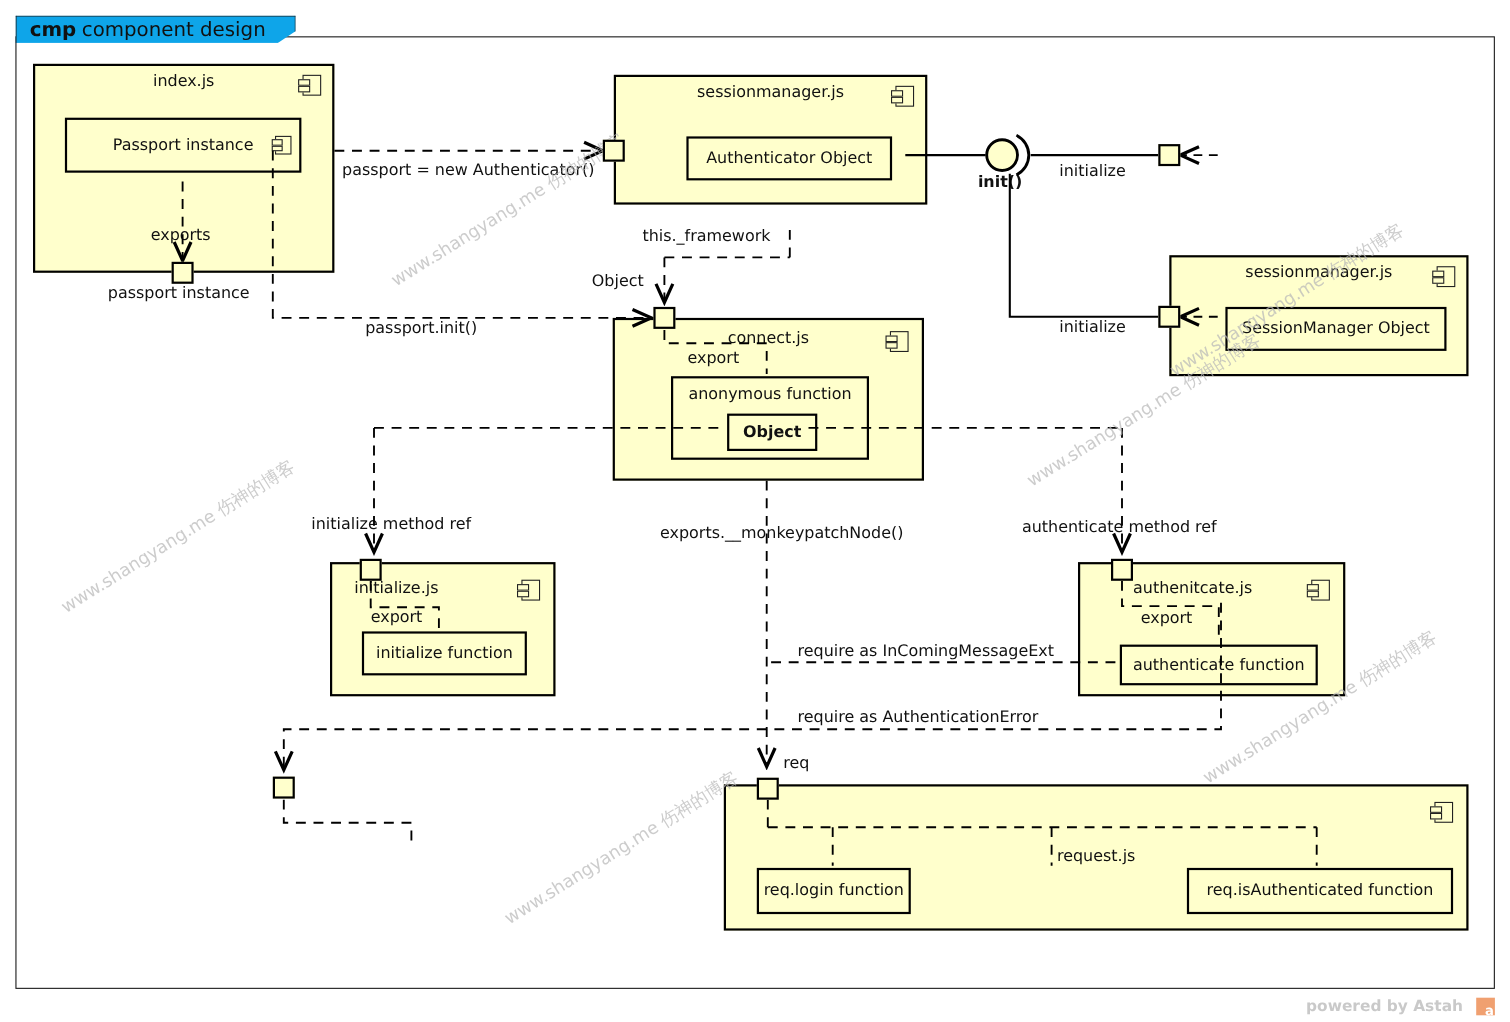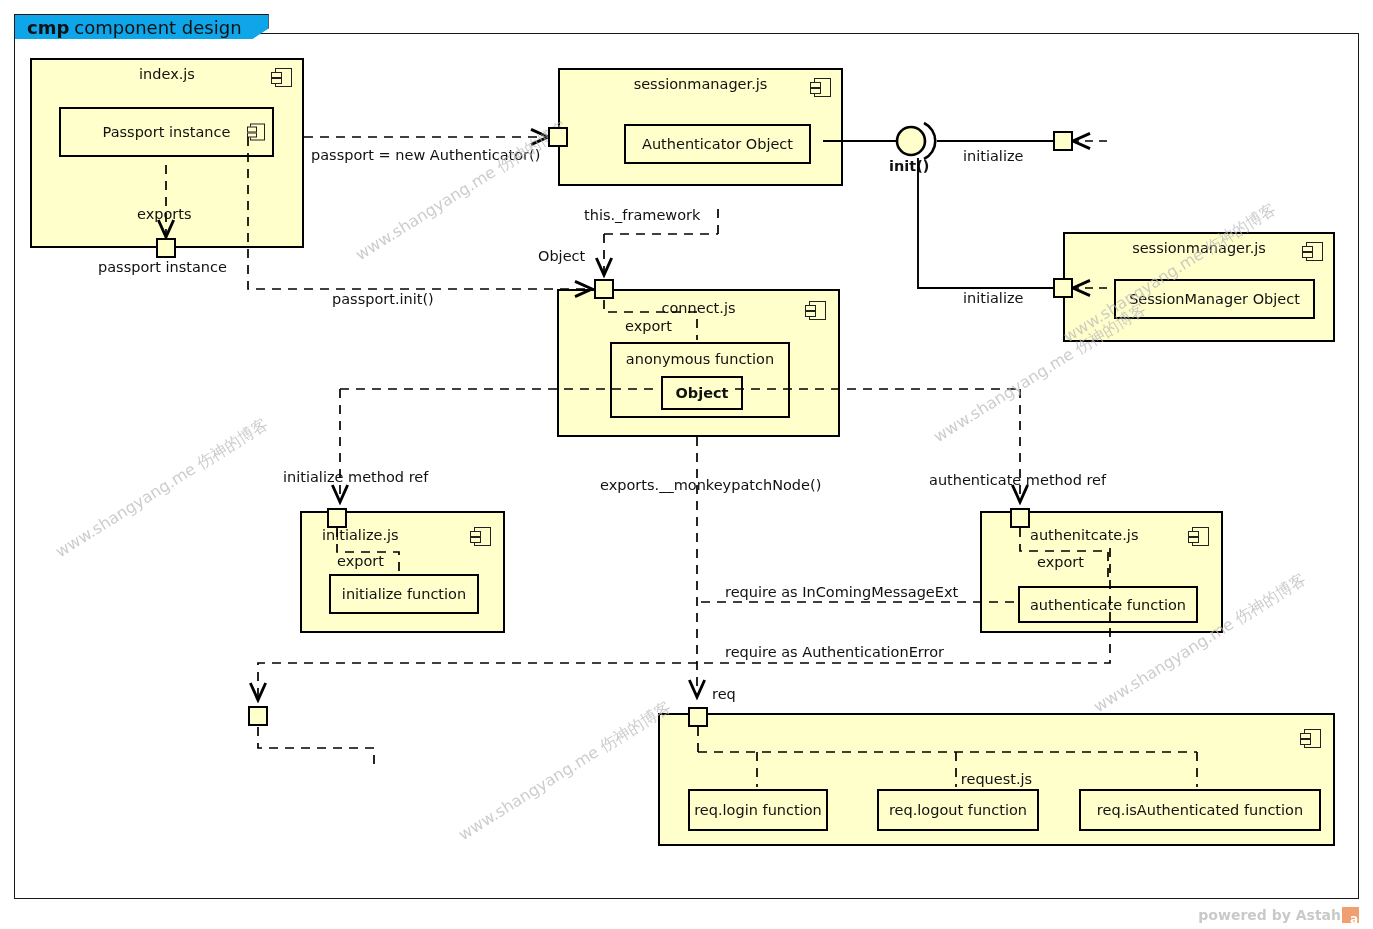--- a/index.html
+++ b/index.html
@@ -49,21 +49,21 @@
   
   svg.ov{position:absolute;left:0;top:0;width:1373px;height:929px;overflow:visible;}
   svg.ov.under{z-index:1;}
   svg.ov.over{z-index:5;pointer-events:none;}
 
   
   .wm{position:absolute;color:#b9b9b9;font-size:16px;white-space:nowrap;
       transform-origin:0 0;opacity:.72;z-index:3;pointer-events:none;}
 
   
-  .footer{position:absolute;right:14px;bottom:6px;display:flex;align-items:center;gap:1px;
+  .footer{position:absolute;right:14px;bottom:6px;display:flex;align-items:center;gap:12px;
           font-size:14px;color:#c9c9c9;font-weight:bold;}
   .astah{width:17px;height:16px;background:#f0a070;position:relative;}
   .astah::after{content:"a";position:absolute;right:1px;bottom:-2px;color:#fff;
           font-size:12px;font-weight:bold;line-height:12px;}
 </style>
 </head>
 <body>
 
 <div id="stage">
 
@@ -206,23 +206,20 @@
       <span>authenticate function</span>
     </div>
   </div>
 
 
   <div class="cmp" style="left:658px;top:713px;width:677px;height:133px;">
     <div class="cmp-title" style="top:16px;margin-top:40px;">request.js</div>
     <div class="cmp-icon" style="right:12px;top:14px;"></div>
     <div class="box" style="left:28px;top:74px;width:140px;height:42px;">
       <span>req.login function</span>
-    </div>
-    <div class="box" style="left:217px;top:74px;width:162px;height:42px;">
-      <span>req.logout function</span>
     </div>
     <div class="box" style="left:419px;top:74px;width:242px;height:42px;">
       <span>req.isAuthenticated function</span>
     </div>
   </div>
 
   <div class="port" style="left:156px;top:238px;"></div>
   <div class="port" style="left:548px;top:127px;"></div>
   <div class="port" style="left:1053px;top:131px;"></div>
   <div class="port" style="left:1053px;top:278px;"></div>

